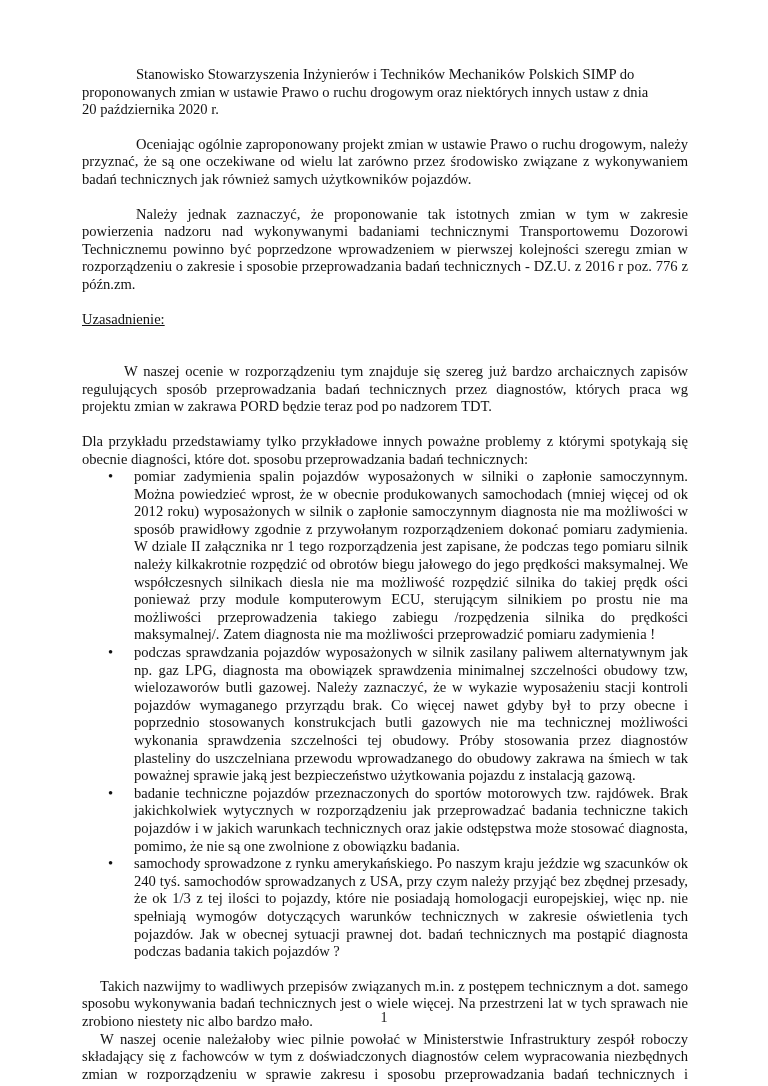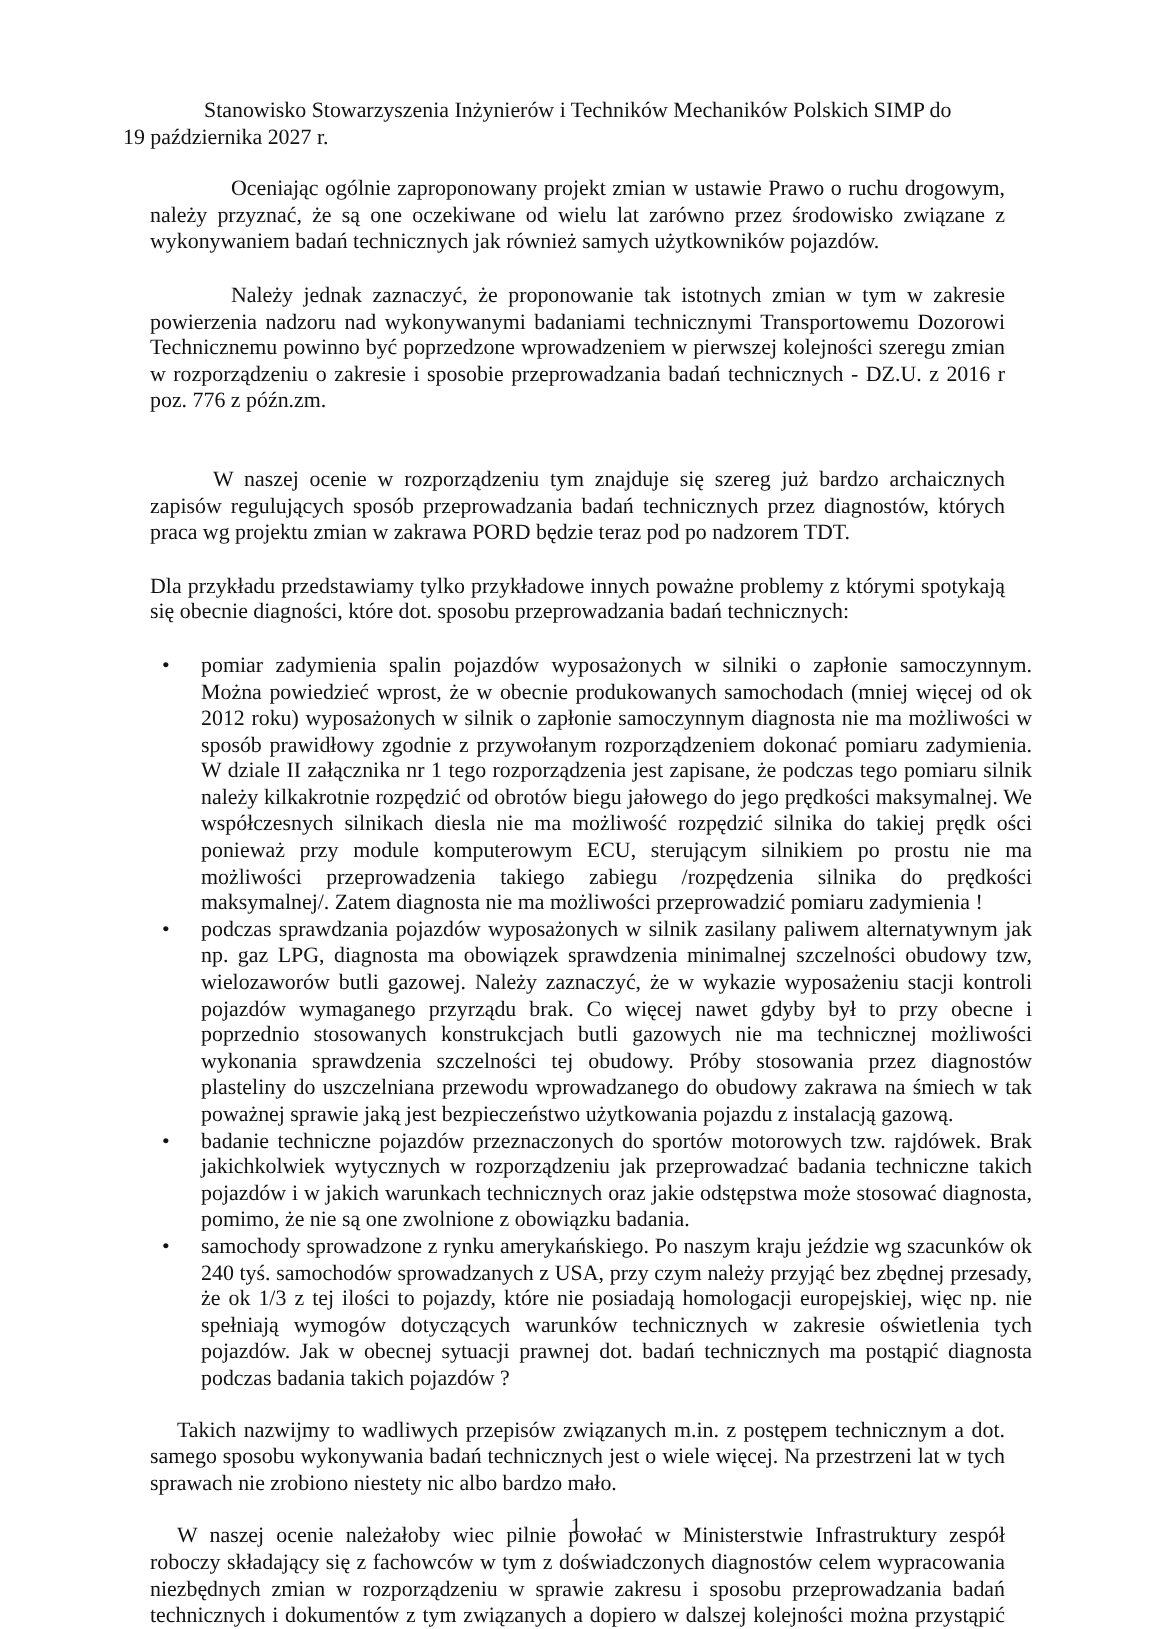--- a/index.html
+++ b/index.html
@@ -1,43 +1,45 @@
 <!DOCTYPE html>
 <html><head>
 <meta charset="utf-8">
 <style>
   html, body { margin: 0; padding: 0; background: #ffffff; }
   body { width: 768px; height: 1086px; position: relative; overflow: hidden;
          font-family: "Liberation Serif", serif; color: #111; }
   .page { position: absolute; left: 82px; top: 66px; width: 606px; font-size: 14.6px; line-height: 17.6px; }
   .title { font-weight: normal; margin: 0; }
   .title .l1 { display: block; text-indent: 54px; }
-  .p { text-align: justify; margin: 18px; font-family: Liberation Serif, serif; }
+  .p { text-align: justify; margin: 0; font-family: Liberation Serif, serif; }
   .indent { text-indent: 54px; }
   .indent2 { text-indent: 42px; }
   .indent3 { text-indent: 18px; }
   .heading-u { text-decoration: underline; margin: 0; }
   ul.bullets { list-style: none; margin: 0; padding: 0; }
   ul.bullets li { position: relative; padding-left: 52px; text-align: justify; }
   ul.bullets li .dot { position: absolute; left: 26px; top: 0; }
   .pageno { position: absolute; left: 0; top: 1010px; width: 768px; text-align: center; font-size: 14px; }
 </style>
 </head>
 <body>
 
 <div class="page">
   <p class="title">
     <span class="l1">Stanowisko Stowarzyszenia Inżynierów i Techników Mechaników Polskich SIMP do</span>
-    <span style="display:block">19 października 2027 r.</span>
+    <span style="display:block">proponowanych zmian w ustawie Prawo o ruchu drogowym oraz niektórych innych ustaw z dnia</span>
+    <span style="display:block">20 października 2020 r.</span>
   </p>
 
   <p class="p indent" style="margin-top:17px">Oceniając ogólnie zaproponowany projekt zmian w ustawie Prawo o ruchu drogowym, należy przyznać, że są one oczekiwane od wielu lat zarówno przez środowisko związane z wykonywaniem badań technicznych jak również samych użytkowników pojazdów.</p>
 
   <p class="p indent" style="margin-top:17px">Należy jednak zaznaczyć, że proponowanie tak istotnych zmian w tym w zakresie powierzenia nadzoru nad wykonywanymi badaniami technicznymi Transportowemu Dozorowi Technicznemu powinno być poprzedzone wprowadzeniem w pierwszej kolejności szeregu zmian w rozporządzeniu o zakresie i sposobie przeprowadzania badań technicznych - DZ.U. z 2016 r poz. 776 z późn.zm.</p>
 
+  <p class="heading-u" style="margin-top:17px">Uzasadnienie:</p>
 
   <p class="p indent2" style="margin-top:35px">W naszej ocenie w rozporządzeniu tym znajduje się szereg już bardzo archaicznych zapisów regulujących sposób przeprowadzania badań technicznych przez diagnostów, których praca wg projektu zmian w zakrawa PORD będzie teraz pod po nadzorem TDT.</p>
 
   <p class="p" style="margin-top:17px">Dla przykładu przedstawiamy tylko przykładowe innych poważne problemy z którymi spotykają się obecnie diagności, które dot. sposobu przeprowadzania badań technicznych:</p>
 
   <ul class="bullets">
     <li>
       <span class="dot">•</span>
       <span>pomiar zadymienia spalin pojazdów wyposażonych w silniki o zapłonie samoczynnym. Można powiedzieć wprost, że w obecnie produkowanych samochodach (mniej więcej od ok 2012 roku) wyposażonych w silnik o zapłonie samoczynnym diagnosta nie ma możliwości w sposób prawidłowy zgodnie z przywołanym rozporządzeniem dokonać pomiaru zadymienia. W dziale II załącznika nr 1 tego rozporządzenia jest zapisane, że podczas tego pomiaru silnik należy kilkakrotnie rozpędzić od obrotów biegu jałowego do jego prędkości maksymalnej. We współczesnych silnikach diesla nie ma możliwość rozpędzić silnika do takiej prędk ości ponieważ przy module komputerowym ECU, sterującym silnikiem po prostu nie ma możliwości przeprowadzenia takiego zabiegu /rozpędzenia silnika do prędkości maksymalnej/. Zatem diagnosta nie ma możliwości przeprowadzić pomiaru zadymienia !</span>
     </li>

